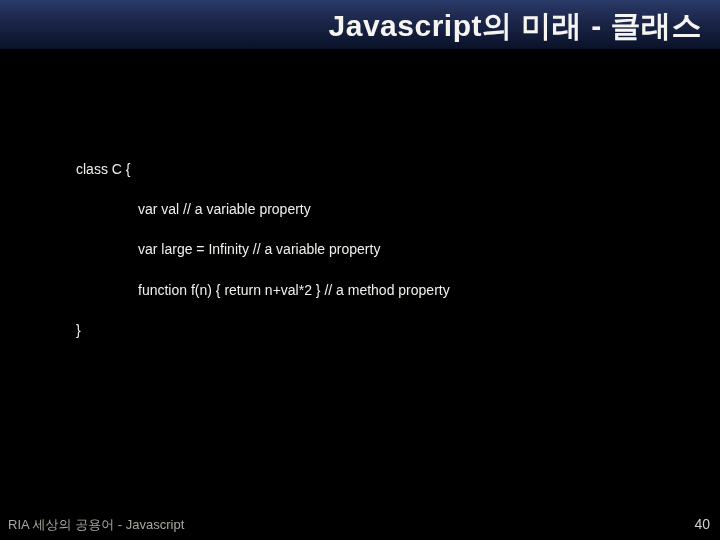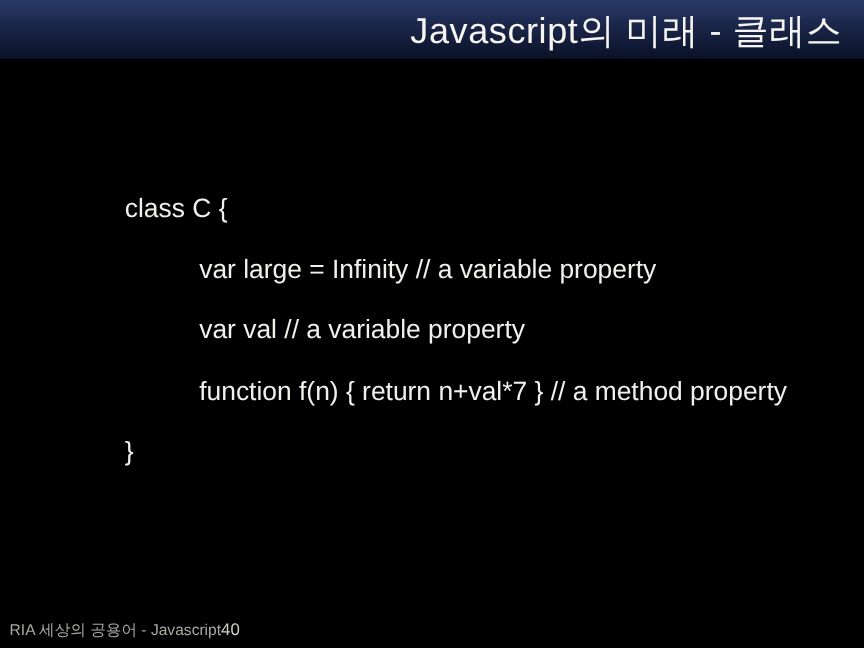--- a/index.html
+++ b/index.html
@@ -15,57 +15,57 @@
     height: 50px;
     background: linear-gradient(to bottom, #2a3a68 0%, #1a2548 45%, #0a1228 100%);
     border-bottom: 1px solid #000;
     position: relative;
   }
   .title-bar h1 {
     position: absolute;
     right: 18px;
     top: 6px;
     font-size: 30px;
-    font-weight: 400;
+    font-weight: 700;
     color: #f5f4f0;
     letter-spacing: 0.5px;
   }
   .content {
     padding-top: 110px;
-    padding-left: 104px;
+    padding-left: 76px;
     color: #f0f0ec;
-    font-size: 22px;
+    font-size: 14px;
     line-height: 1.3;
   }
   .code-line { margin-bottom: 22px; }
   .indent { padding-left: 62px; }
   .footer {
     position: absolute;
     bottom: 6px;
     left: 8px;
     right: 10px;
     font-size: 13px;
     color: #a8a8a0;
     display: flex;
-    justify-content: flex-start;
+    justify-content: space-between;
     align-items: baseline;
   }
   .page-num { font-size: 14px; color: #d0cfc8; }
 </style>
 </head>
 <body>
 
 <div class="title-bar">
   <h1>Javascript의 미래 - 클래스</h1>
 </div>
 
 <div class="content">
   <div class="code-line">class C {</div>
+  <div class="code-line indent">var val // a variable property</div>
   <div class="code-line indent">var large = Infinity // a variable property</div>
-  <div class="code-line indent">var val // a variable property</div>
-  <div class="code-line indent">function f(n) { return n+val*7 } // a method property</div>
+  <div class="code-line indent">function f(n) { return n+val*2 } // a method property</div>
   <div class="code-line">}</div>
 </div>
 
 <div class="footer">
   <span>RIA 세상의 공용어 - Javascript</span>
   <span class="page-num">40</span>
 </div>
 
 </body></html>

